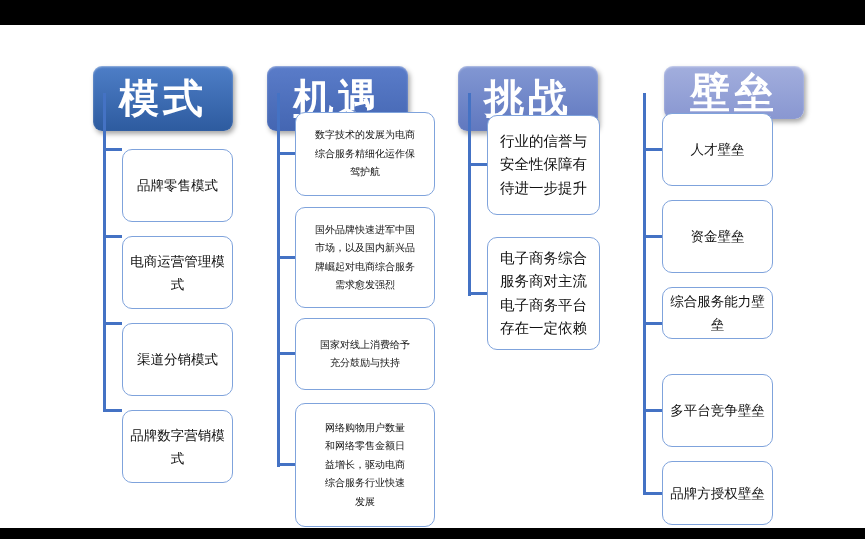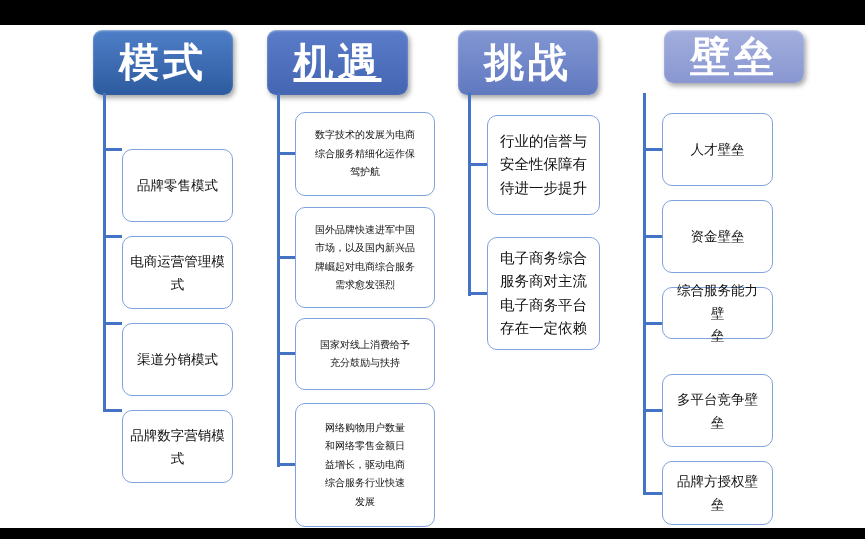--- a/index.html
+++ b/index.html
@@ -8,39 +8,40 @@
     font-family:"DejaVu Sans","Liberation Sans",sans-serif;
   }
   .bar{position:absolute;left:0;width:865px;background:#000;}
   .bar-top{top:0;height:25px;}
   .bar-bottom{top:528px;height:11px;}
 
   .hdr{
     position:absolute;border-radius:9px;color:#fff;font-weight:bold;font-size:40px;
     display:flex;align-items:center;justify-content:center;letter-spacing:4px;
     box-shadow:2px 3px 5px rgba(0,0,0,.35), inset 0 1px 2px rgba(255,255,255,.45);
+    margin-top:36px;
   }
   .hdr-0{background:linear-gradient(180deg,#4e7ec7,#2d5b9f);}
   .hdr-1{background:linear-gradient(180deg,#5a7cc9,#4466b2);text-decoration:underline;}
   .hdr-2{background:linear-gradient(180deg,#8297d3,#6078bf);}
   .hdr-3{background:linear-gradient(180deg,#a2aedd,#8997d1);}
 
   .stem,.branch{position:absolute;background:#4472C4;}
   .stem{width:3px;}
   .branch{height:3px;}
 
   .node{
     position:absolute;background:#fff;border:1.5px solid #7FA3DC;border-radius:10px;
     display:flex;align-items:center;justify-content:center;text-align:center;
     color:#111;white-space:pre-line;box-sizing:border-box;
   }
   .nc0{font-size:13.5px;line-height:1.7;padding:2px 5px;margin-top:36px;}
   .nc1{font-size:10px;line-height:1.85;padding:2px 1px;}
   .nc2{font-size:14.5px;line-height:1.62;padding:2px 8px;}
-  .nc3{font-size:13.5px;line-height:1.7;padding:2px 12px;text-align:center;}
+  .nc3{font-size:13.5px;line-height:1.7;padding:2px 0;text-align:center;}
 </style>
 </head>
 <body>
 
 <div class="stage">
   <div class="bar bar-top"></div>
   <div class="bar bar-bottom"></div>
 
   <div class="hdr hdr-0" style="left:93px;top:30px;width:140px;height:65px">模式</div>
   <div class="stem" style="left:103px;top:93px;height:319px"></div>

